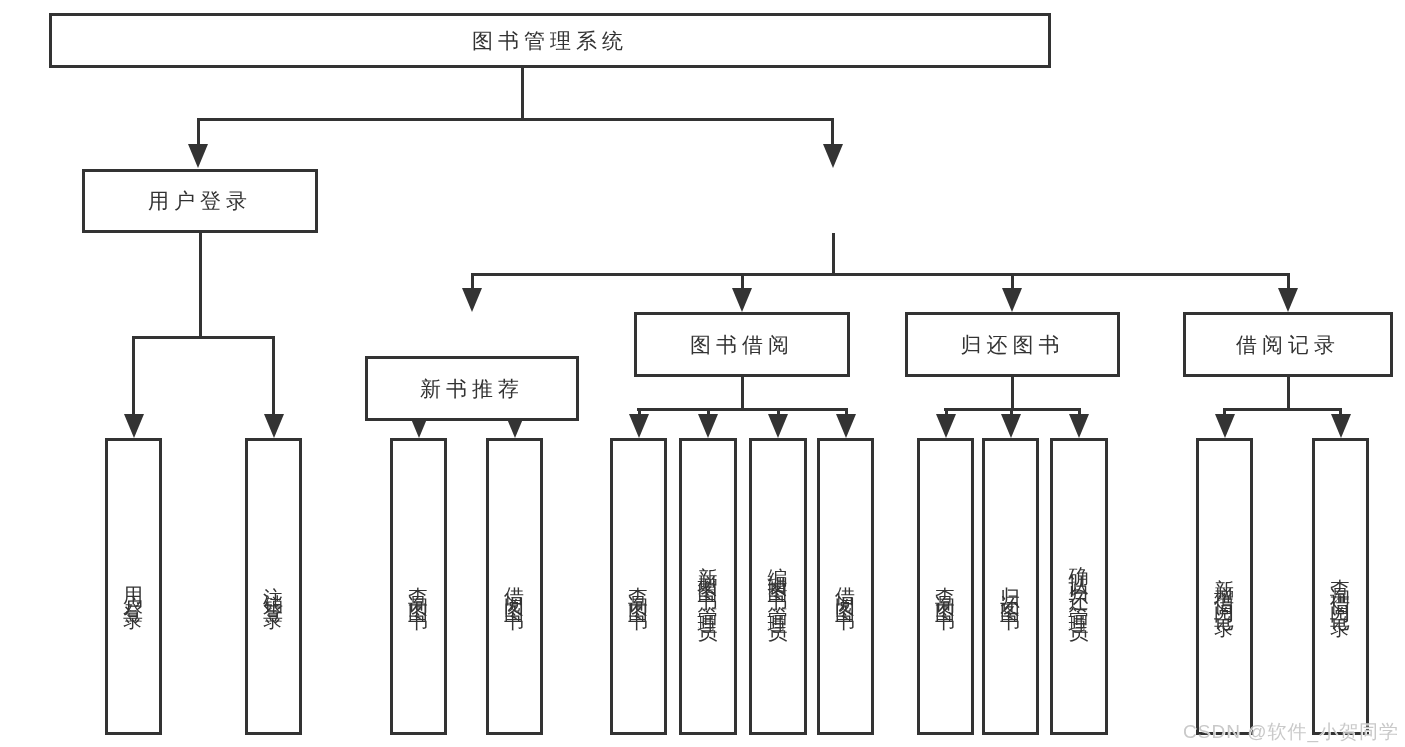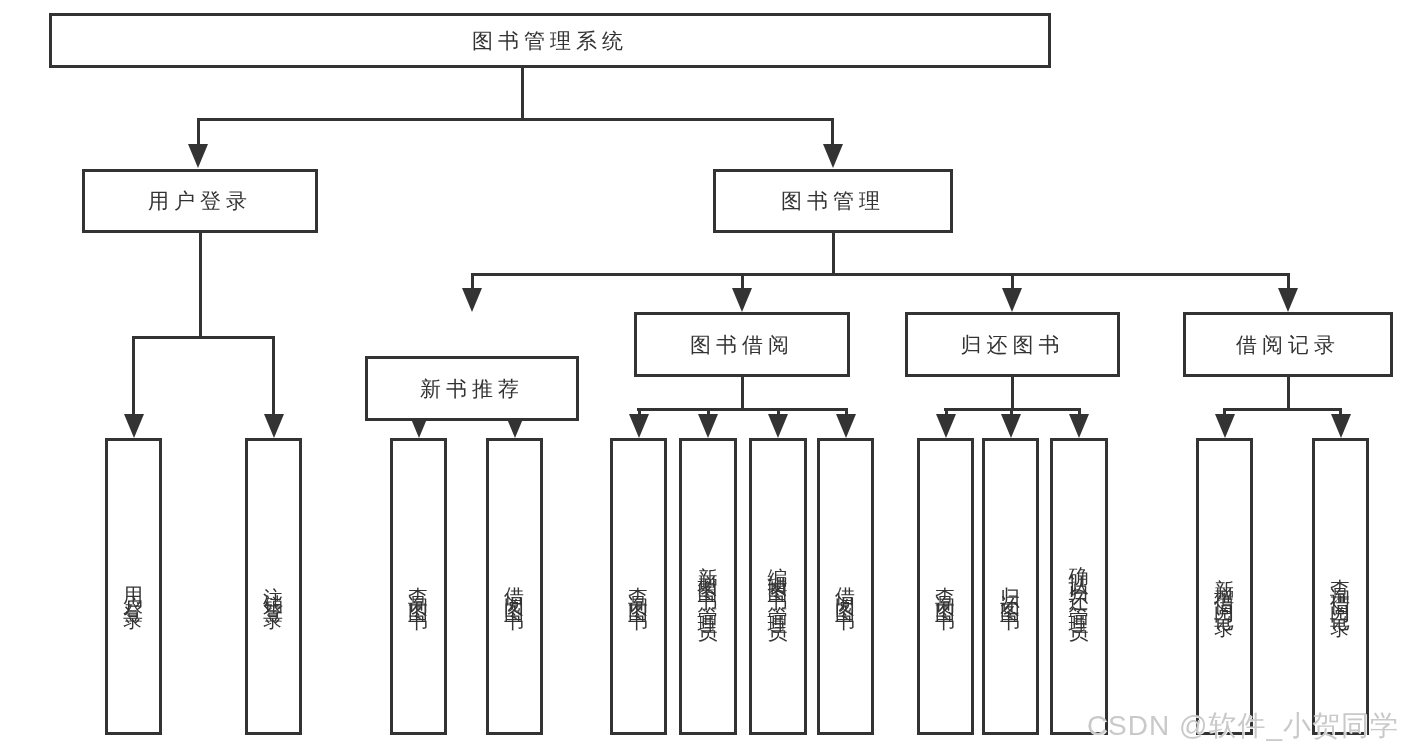--- a/index.html
+++ b/index.html
@@ -21,21 +21,21 @@
     font-size:20px;letter-spacing:8px;line-height:1.1;white-space:nowrap;
   }
   .v{position:absolute;width:3px;background:#333333;}
   .h{position:absolute;height:3px;background:#333333;}
   .tri{
     position:absolute;width:0;height:0;
     border-left:10px solid transparent;border-right:10px solid transparent;
     border-top:24px solid #333333;
   }
   .watermark{
-    position:absolute;right:6px;bottom:2px;font-size:28px;color:#c9c9c9;
+    position:absolute;right:6px;bottom:2px;font-size:19px;color:#c9c9c9;
     letter-spacing:1px;text-shadow:1px 1px 0 rgba(255,255,255,0.9);
     white-space:nowrap;
   }
 </style>
 </head>
 <body>
 
 <div id="canvas">
 
   <div class="v" style="left:520.5px;top:68px;height:52px;"></div>
@@ -94,21 +94,20 @@
   <div class="h" style="left:1223px;top:408px;width:119px;"></div>
   <div class="v" style="left:1223px;top:411px;height:8px;"></div>
   <div class="tri" style="left:1214.5px;top:414px;"></div>
   <div class="v" style="left:1339px;top:411px;height:8px;"></div>
   <div class="tri" style="left:1330.5px;top:414px;"></div>
 
   <div class="box" style="left:29px;top:13px;width:1002px;height:55px;margin-left:20px;">图书管理系统</div>
 
   <div class="box" style="left:82px;top:169px;width:236px;height:64px;">用户登录</div>
 
-  <div class="box" style="left:713px;top:169px;width:240px;height:64px;">图书管理</div>
 
   <div class="box" style="left:365px;top:312px;width:214px;height:65px;margin-top:44px;">新书推荐</div>
 
   <div class="box" style="left:634px;top:312px;width:216px;height:65px;">图书借阅</div>
 
   <div class="box" style="left:905px;top:312px;width:215px;height:65px;">归还图书</div>
 
   <div class="box" style="left:1183px;top:312px;width:210px;height:65px;">借阅记录</div>
 
   <div class="leafbox" style="left:105px;top:438px;width:57px;height:297px;">

